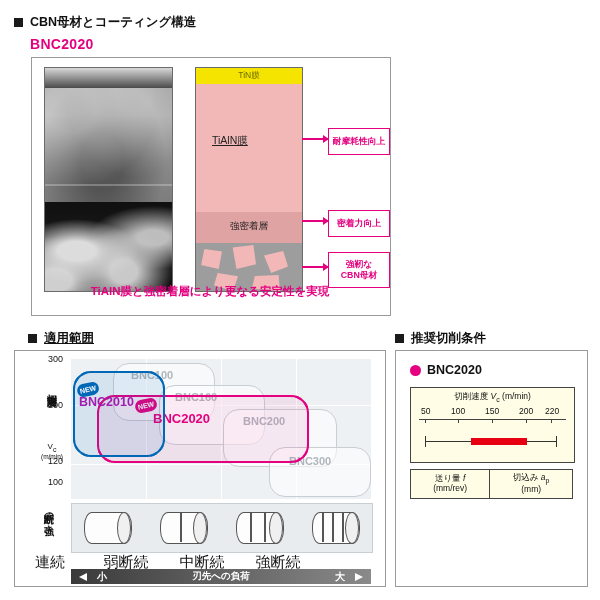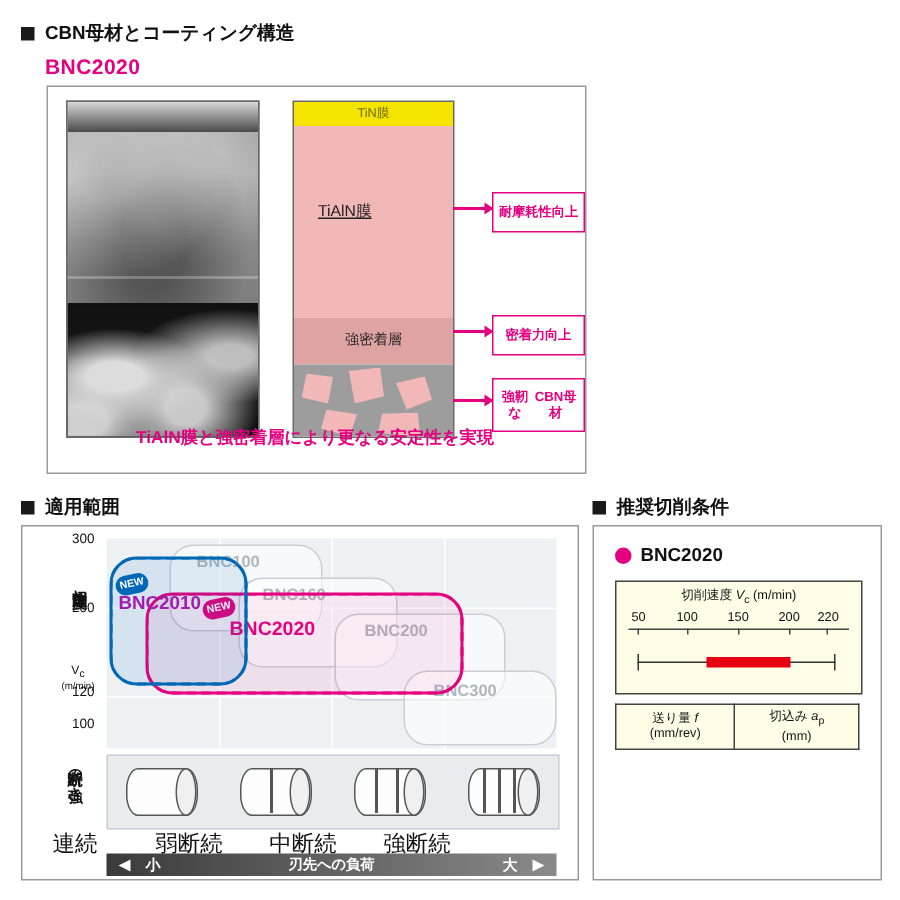--- a/index.html
+++ b/index.html
@@ -59,21 +59,21 @@
            font-size:8.8px;font-weight:bold;text-align:center;line-height:1.25;
            display:flex;align-items:center;justify-content:center;padding:2px 3px;}
   .arrow{position:absolute;height:2px;background:#e4007f;}
   .arrow:after{content:"";position:absolute;right:-1px;top:-3px;border-left:6px solid #e4007f;
                border-top:4px solid transparent;border-bottom:4px solid transparent;}
 
   #caption{position:absolute;left:31px;top:284px;width:358px;text-align:center;
            font-size:11.5px;font-weight:bold;color:#e4007f;}
 
   
-  #sec2-head{position:absolute;left:14px;top:330px;}
+  #sec2-head{position:absolute;left:28px;top:330px;text-decoration:underline;}
   #sec3-head{position:absolute;left:395px;top:330px;}
 
   #chart-box{position:absolute;left:14px;top:350px;width:370px;height:235px;border:1px solid #9a9a9a;background:#fff;}
 
   #plot{position:absolute;left:56px;top:8px;width:300px;height:140px;background:#eef1f4;}
   .vgrid{position:absolute;top:0;width:1px;height:100%;background:#ffffff;}
   .hgrid{position:absolute;left:0;width:100%;height:1px;background:#ffffff;}
 
   .axis-y-label{position:absolute;left:27px;top:30px;width:20px;text-align:center;font-size:10px;line-height:1.12;color:#111;font-weight:bold;}
   .axis-y-sub{position:absolute;left:24px;top:92px;width:26px;text-align:center;font-size:8px;line-height:1.1;color:#111;}
@@ -174,21 +174,21 @@
     <div class="callout" style="left:296px;top:70px;width:54px;height:21px;">
       <span>耐摩耗性向上</span>
     </div>
 
     <div class="arrow" style="left:270px;top:162px;width:26px;"></div>
     <div class="callout" style="left:296px;top:152px;width:54px;height:21px;">
       <span>密着力向上</span>
     </div>
 
     <div class="arrow" style="left:270px;top:208px;width:26px;"></div>
-    <div class="callout" style="left:296px;top:194px;width:54px;height:30px;flex-direction:row;">
+    <div class="callout" style="left:296px;top:194px;width:54px;height:30px;flex-direction:column;">
       <span>強靭な</span>
       <span>CBN母材</span>
     </div>
   </div>
 
   <div id="caption">TiAlN膜と強密着層により更なる安定性を実現</div>
 
   <div class="sec-head" id="sec2-head">
     <span class="sq"></span>
     <span>適用範囲</span>

